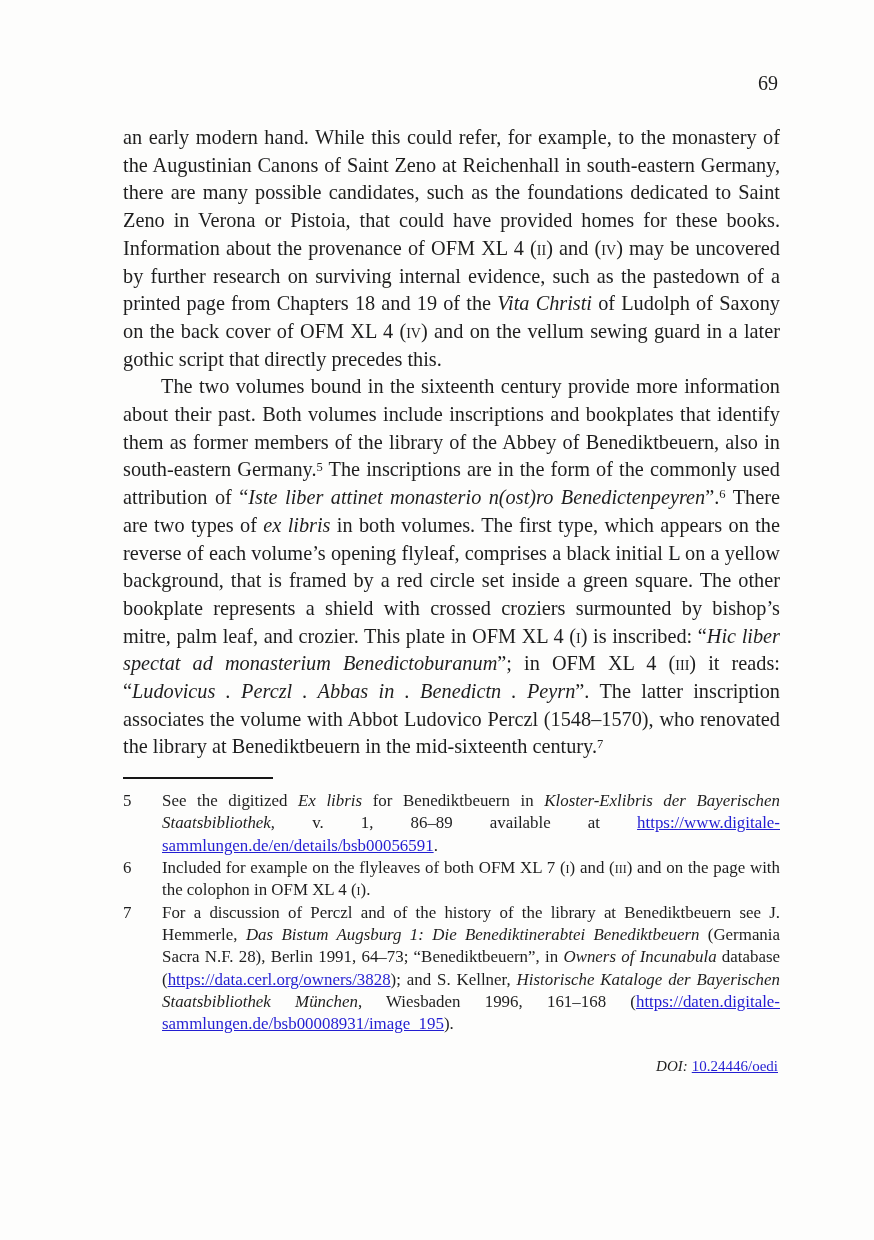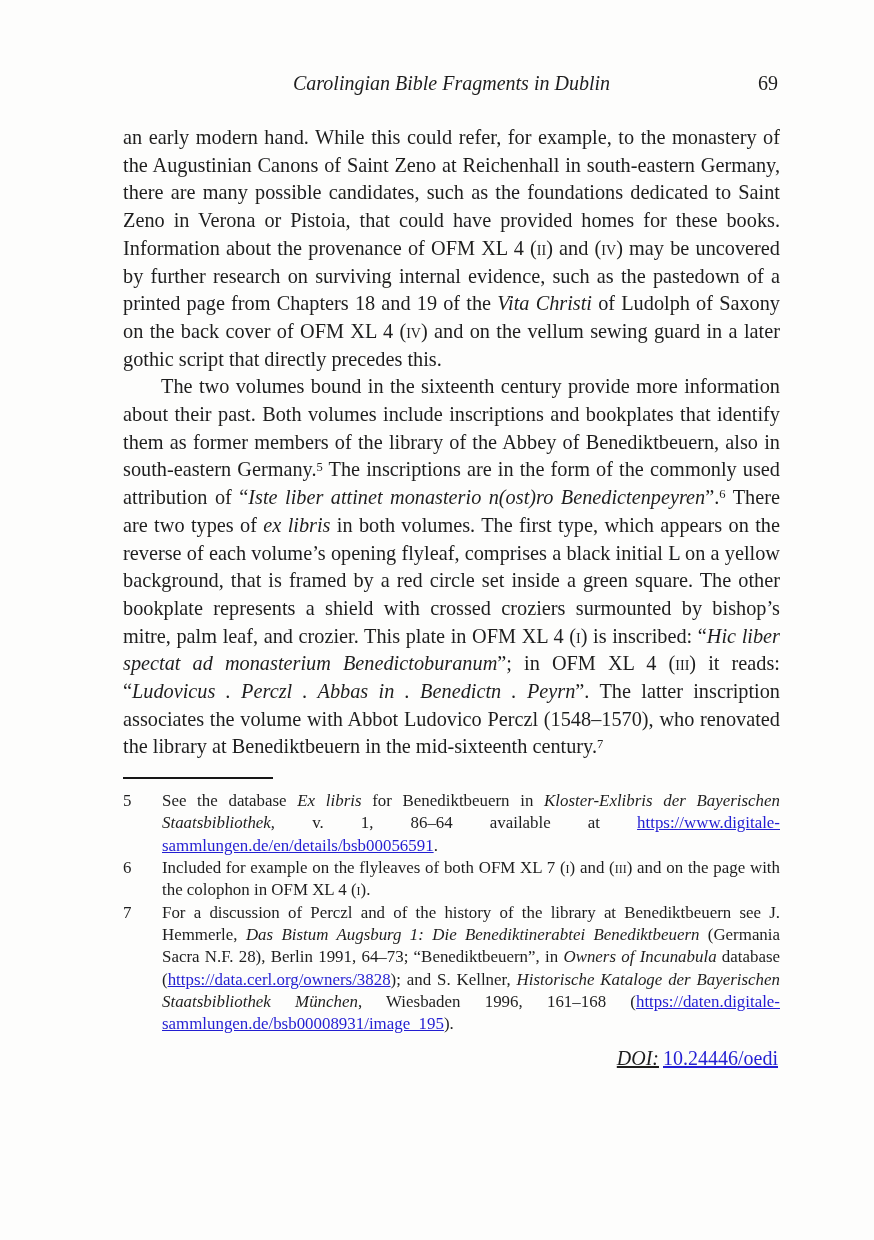--- a/index.html
+++ b/index.html
@@ -71,51 +71,49 @@
     text-align: justify;
     hyphens: auto;
     -webkit-hyphens: auto;
   }
   .footnote-item {
     display: grid;
     grid-template-columns: 39px 1fr;
   }
   .footnote-number { text-align: left; }
   .doi-line {
-    margin-top: 12px;
+    margin-top: 20px;
     text-align: right;
-    font-size: 20px;
+    font-size: 15px;
     line-height: 22.3px;
     padding-right: 2px;
-    text-decoration: underline;
   }
   .doi-label { font-style: italic; margin-right: 4px; }
 </style>
 </head>
 <body>
 
 <div class="page">
   <div class="content">
 
     <div class="running-header">
-      <span class="running-title">Carolingian Bible Fragments in Dublin</span>
       <span class="page-number">69</span>
     </div>
 
     <div class="body-text">
         <p><span class="n">an early modern hand. While this could refer, for example, to the monastery of the Augustinian Canons of Saint Zeno at Reichenhall in south-eastern Germany, there are many possible candidates, such as the foundations dedicated to Saint Zeno in Verona or Pistoia, that could have provided homes for these books. Information about the provenance of OFM XL 4 (</span><span class="sc">ii</span><span class="n">) and (</span><span class="sc">iv</span><span class="n">) may be uncovered by further research on surviving internal evidence, such as the pastedown of a printed page from Chapters 18 and 19 of the </span><span class="i">Vita Christi</span><span class="n"> of Ludolph of Saxony on the back cover of OFM XL 4 (</span><span class="sc">iv</span><span class="n">) and on the vellum sewing guard in a later gothic script that directly precedes this.</span></p>
         <p class="indent"><span class="n">The two volumes bound in the sixteenth century provide more information about their past. Both volumes include inscriptions and bookplates that identify them as former members of the library of the Abbey of Benediktbeuern, also in south-eastern Germany.</span><span class="sup">5</span><span class="n"> The inscriptions are in the form of the commonly used attribution of “</span><span class="i">Iste liber attinet monasterio n(ost)ro Benedictenpeyren</span><span class="n">”.</span><span class="sup">6</span><span class="n"> There are two types of </span><span class="i">ex libris</span><span class="n"> in both volumes. The first type, which appears on the reverse of each volume’s opening flyleaf, comprises a black initial L on a yellow background, that is framed by a red circle set inside a green square. The other bookplate represents a shield with crossed croziers surmounted by bishop’s mitre, palm leaf, and crozier. This plate in OFM XL 4 (</span><span class="sc">i</span><span class="n">) is inscribed: “</span><span class="i">Hic liber spectat ad monasterium Benedictoburanum</span><span class="n">”; in OFM XL 4 (</span><span class="sc">iii</span><span class="n">) it reads: “</span><span class="i">Ludovicus . Perczl . Abbas in . Benedictn . Peyrn</span><span class="n">”. The latter inscription associates the volume with Abbot Ludovico Perczl (1548–1570), who renovated the library at Benediktbeuern in the mid-sixteenth century.</span><span class="sup">7</span></p>
       </div>
 
     <div class="footnote-sep"></div>
 
     <div class="footnotes">
         <div class="footnote-item">
           <span class="footnote-number">5</span>
-          <div class="footnote-text"><span class="n">See the database </span><span class="i">Ex libris</span><span class="n"> for Benediktbeuern in </span><span class="i">Kloster-Exlibris der Bayerischen Staatsbibliothek</span><span class="n">, v. 1, 86–64 available at </span><a class="lnk">https://www.digitale-sammlungen.de/en/details/bsb00056591</a><span class="n">.</span></div>
+          <div class="footnote-text"><span class="n">See the digitized </span><span class="i">Ex libris</span><span class="n"> for Benediktbeuern in </span><span class="i">Kloster-Exlibris der Bayerischen Staatsbibliothek</span><span class="n">, v. 1, 86–89 available at </span><a class="lnk">https://www.digitale-sammlungen.de/en/details/bsb00056591</a><span class="n">.</span></div>
         </div>
         <div class="footnote-item">
           <span class="footnote-number">6</span>
           <div class="footnote-text"><span class="n">Included for example on the flyleaves of both OFM XL 7 (</span><span class="sc">i</span><span class="n">) and (</span><span class="sc">iii</span><span class="n">) and on the page with the colophon in OFM XL 4 (</span><span class="sc">i</span><span class="n">).</span></div>
         </div>
         <div class="footnote-item">
           <span class="footnote-number">7</span>
           <div class="footnote-text"><span class="n">For a discussion of Perczl and of the history of the library at Benediktbeuern see J. Hemmerle, </span><span class="i">Das Bistum Augsburg 1: Die Benediktinerabtei Benediktbeuern</span><span class="n"> (Germania Sacra N.F. 28), Berlin 1991, 64–73; “Benediktbeuern”, in </span><span class="i">Owners of Incunabula</span><span class="n"> database (</span><a class="lnk">https://data.cerl.org/owners/3828</a><span class="n">); and S. Kellner, </span><span class="i">Historische Kataloge der Bayerischen Staatsbibliothek München</span><span class="n">, Wiesbaden 1996, 161–168 (</span><a class="lnk">https://daten.digitale-sammlungen.de/bsb00008931/image_195</a><span class="n">).</span></div>
         </div>
       </div>

